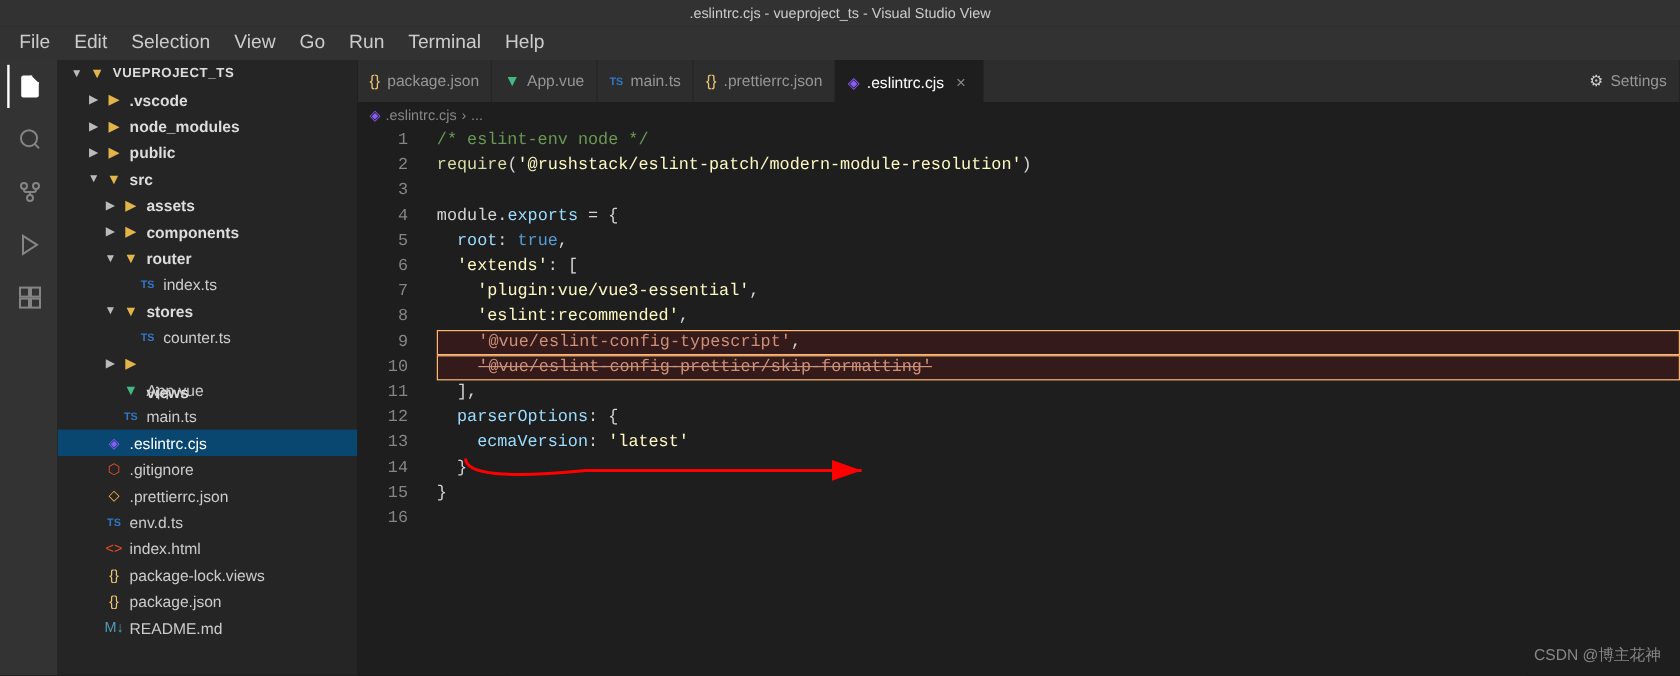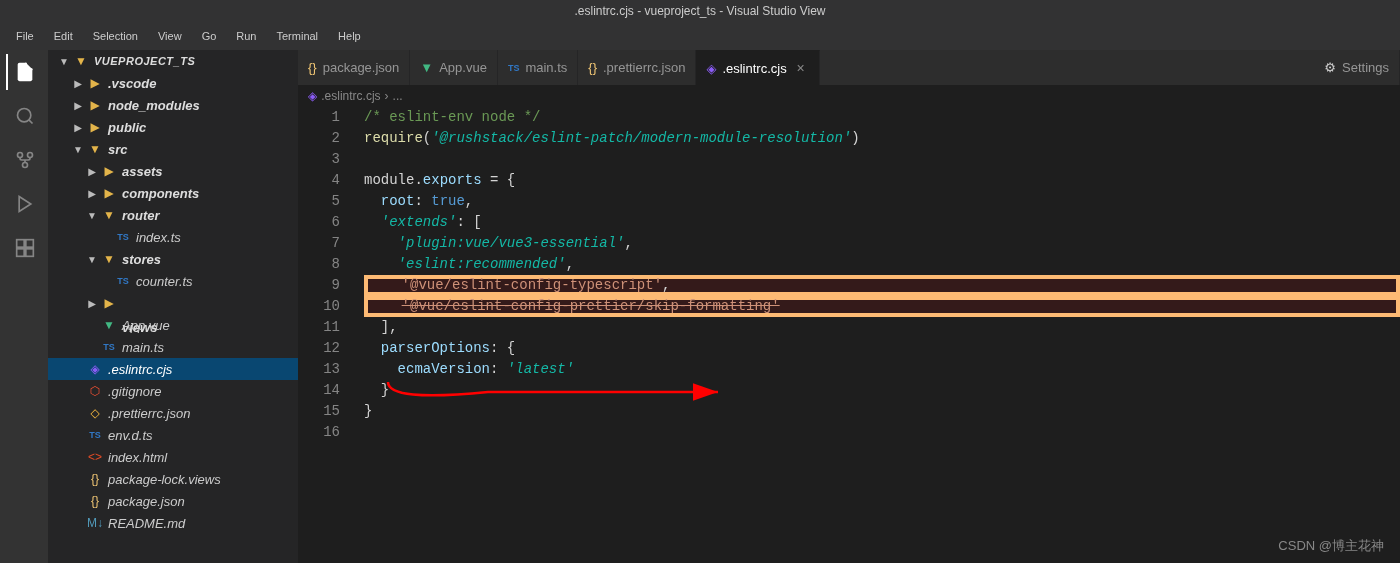--- a/index.html
+++ b/index.html
@@ -27,21 +27,21 @@
     }
 
     
     .menubar {
       height: 28px;
       background: #323233;
       display: flex;
       align-items: center;
       padding: 0 8px;
       gap: 4px;
-      font-size: 11px;
+      font-size: 16px;
       color: #ccc;
       flex-shrink: 0;
     }
     .menubar-item {
       padding: 3px 8px;
       cursor: pointer;
     }
 
     
     .main-layout {
@@ -124,21 +124,21 @@
       color: #ccc;
     }
     .tree-icon {
       width: 18px;
       display: inline-flex;
       align-items: center;
       justify-content: center;
       margin-right: 4px;
       font-size: 12px;
     }
-    .tree-label { font-size: 13px; font-style: italic; }
+    .tree-label { font-size: 13px; }
 
     
     .color-vue { color: #42b883; }
     .color-ts { color: #3178c6; }
     .color-json { color: #f0c674; }
     .color-html { color: #e34c26; }
     .color-eslint { color: #8b5cf6; }
     .color-git { color: #f05033; }
     .color-prettier { color: #f7b93e; }
     .color-md { color: #519aba; }
@@ -242,26 +242,26 @@
     }
     .code-line {
       height: 21px;
       display: flex;
       align-items: center;
       white-space: pre;
       position: relative;
     }
     .code-line.highlighted {
       background: rgba(255,0,0,0.1);
-      border: 4px solid #fdba74;
+      border: 1px solid #fdba74;
     }
 
     
     .kw { color: #569cd6; }
-    .str { color: #14b8a6; font-style: italic; }
+    .str { color: #fef9c3; }
     .str-orange { color: #ce9178; }
     .comment { color: #6a9955; }
     .prop { color: #9cdcfe; }
     .fn { color: #dcdcaa; }
     .op { color: #d4d4d4; }
     .punc { color: #d4d4d4; }
     .strikethrough { text-decoration: line-through; color: #ce9178; }
 
     
     .arrow-overlay {

